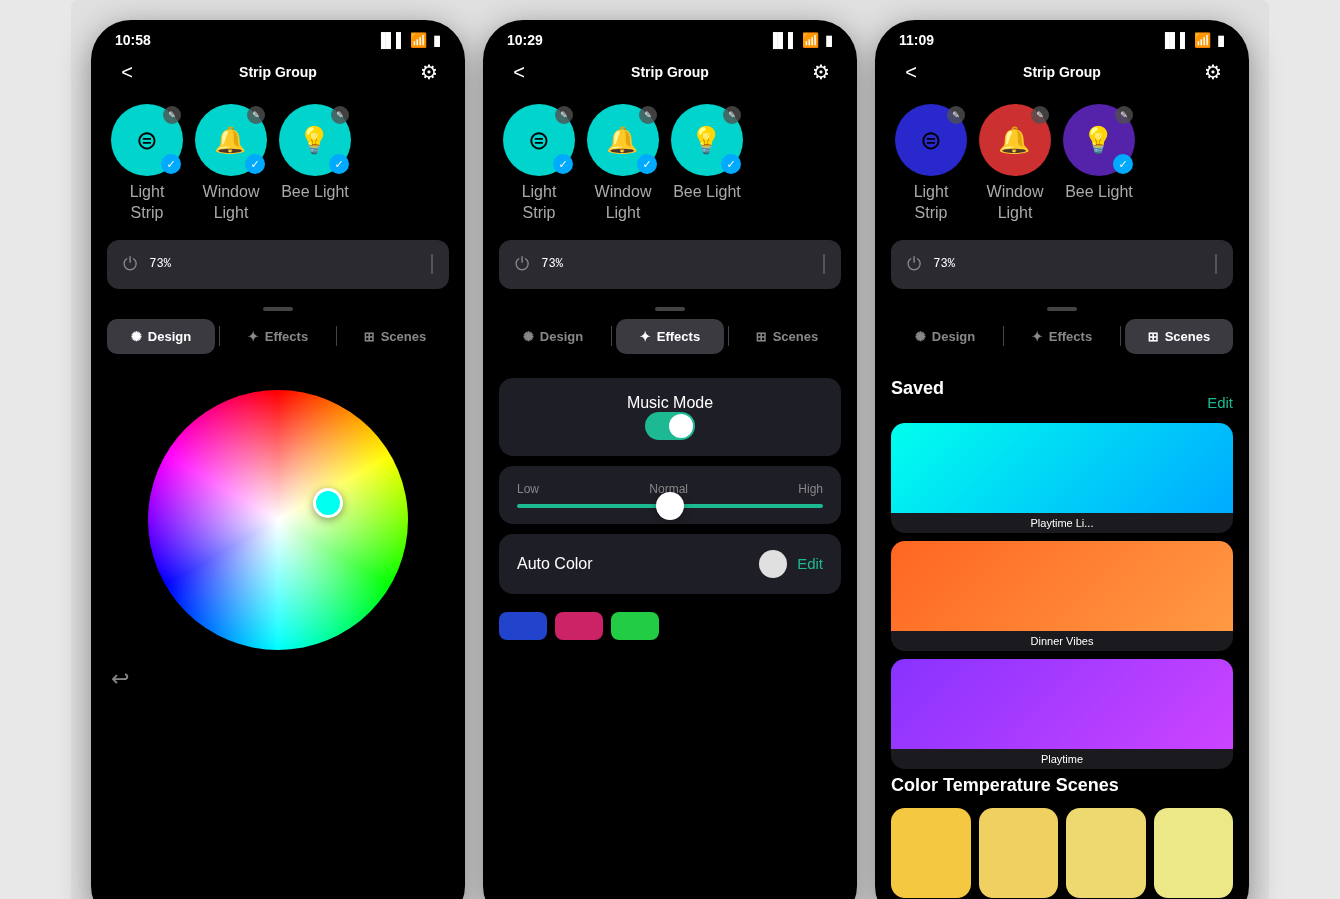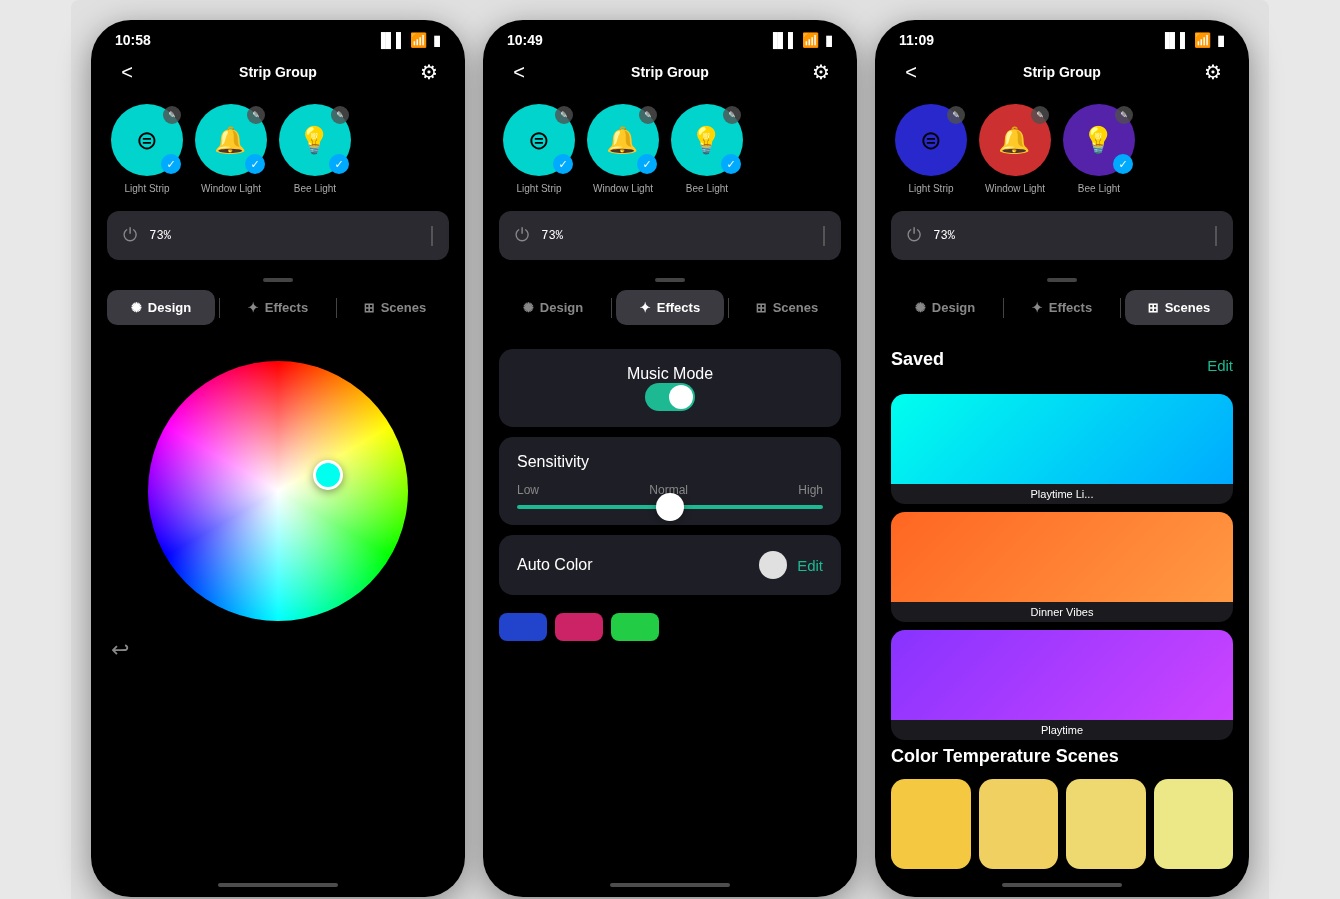--- a/index.html
+++ b/index.html
@@ -110,21 +110,21 @@
       background: rgba(80,80,80,0.8);
       border-radius: 50%;
       display: flex;
       align-items: center;
       justify-content: center;
       color: white;
       font-size: 9px;
     }
     .device-label {
       color: #aaa;
-      font-size: 10px;
+      font-size: 16px;
       text-align: center;
       max-width: 72px;
       line-height: 1.3;
     }
     .brightness-bar {
       margin: 0 16px 12px;
       background: #2a2a30;
       border-radius: 12px;
       padding: 14px 16px;
       display: flex;
@@ -378,21 +378,21 @@
     }
     .scenes-section-title {
       color: white;
       font-size: 18px;
       font-weight: 700;
       margin-bottom: 12px;
     }
     .scenes-header {
       display: flex;
       justify-content: space-between;
-      align-items: center;
+      align-items: flex-end;
       margin-bottom: 12px;
     }
     .scenes-edit {
       color: #1db992;
       font-size: 15px;
     }
     .scene-grid {
       display: flex;
       gap: 8px;
       margin-bottom: 6px;
@@ -539,21 +539,21 @@
       </div>
       <div class="undo-btn">↩</div>
     </div>
     <div class="home-indicator">
       <div class="home-bar"></div>
     </div>
   </div>
 
   <div class="phone">
     <div class="status-bar">
-      <span>10:49</span>
+      <span>10:29</span>
       <div class="status-icons">
         <span>▐▌▌</span>
         <span>📶</span>
         <span>▮</span>
       </div>
     </div>
     <div class="header">
       <span class="header-icon">&lt;</span>
       <span class="header-title">Strip Group</span>
       <span class="header-icon">⚙</span>
@@ -607,21 +607,20 @@
       </button>
     </div>
     <div class="effects-content">
       <div class="setting-row">
         <span class="setting-label">Music Mode</span>
         <div class="toggle">
           <div class="toggle-knob"></div>
         </div>
       </div>
       <div class="sensitivity-section">
-        <div class="sensitivity-title">Sensitivity</div>
         <div class="sensitivity-labels">
           <span>Low</span>
           <span>Normal</span>
           <span>High</span>
         </div>
         <div class="slider-track">
           <div class="slider-thumb"></div>
         </div>
       </div>
       <div class="auto-color-row">

